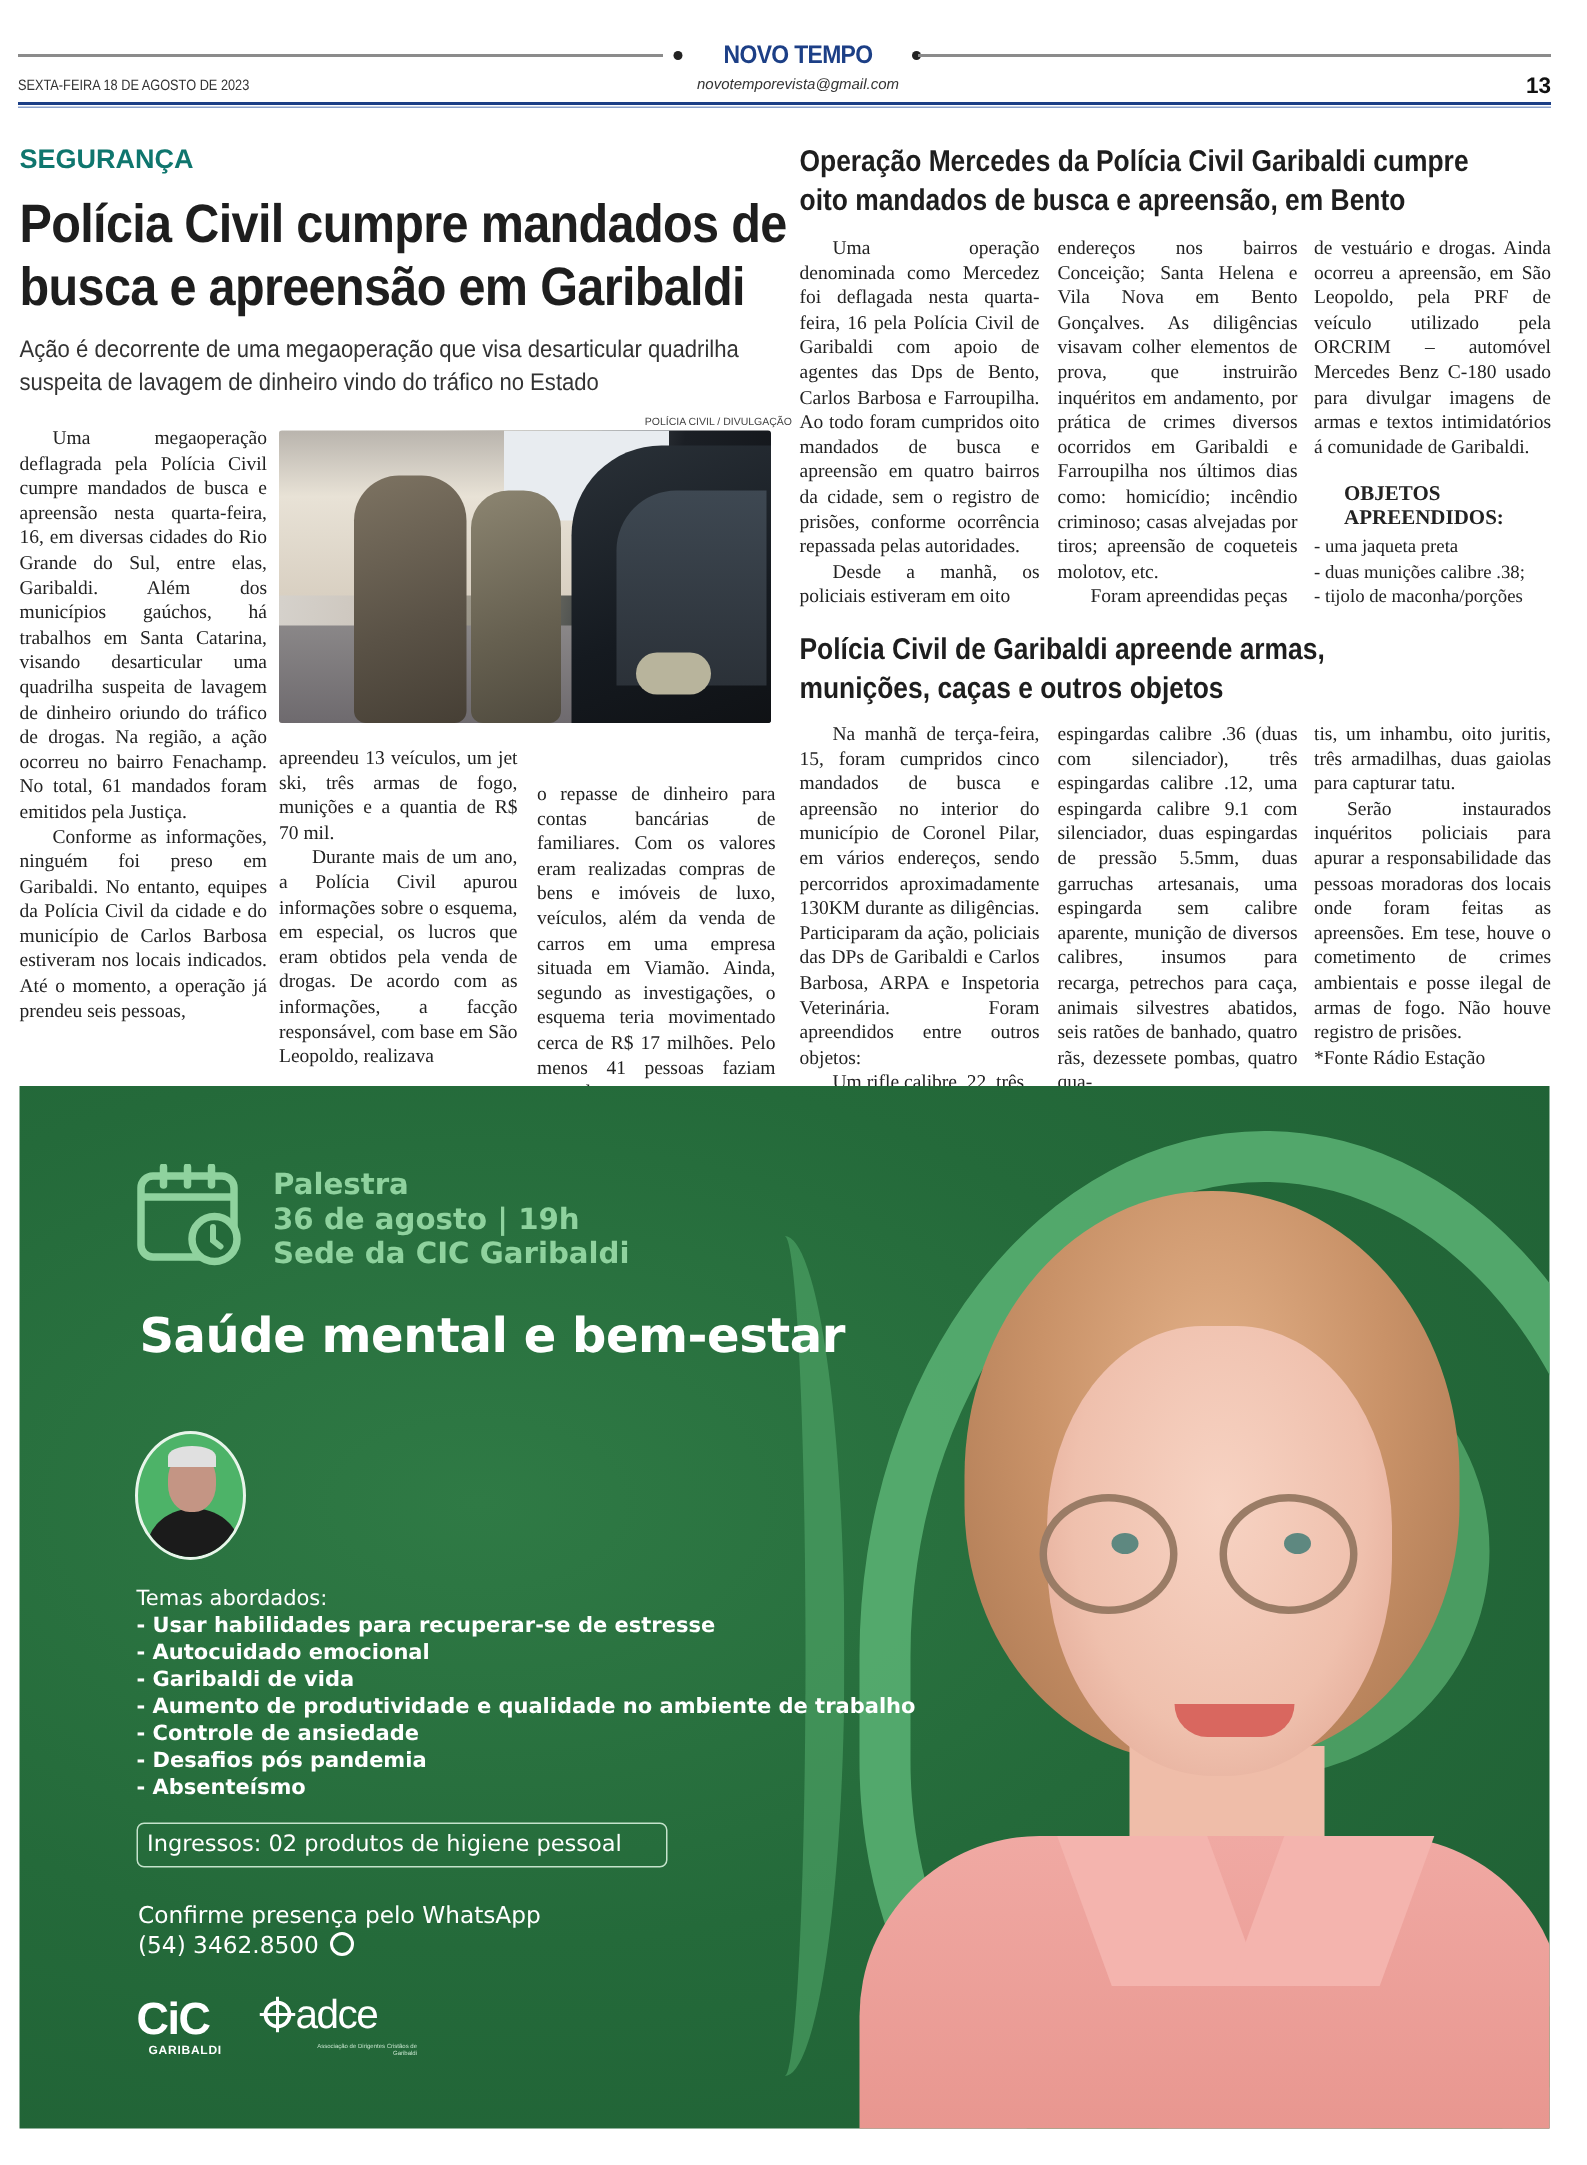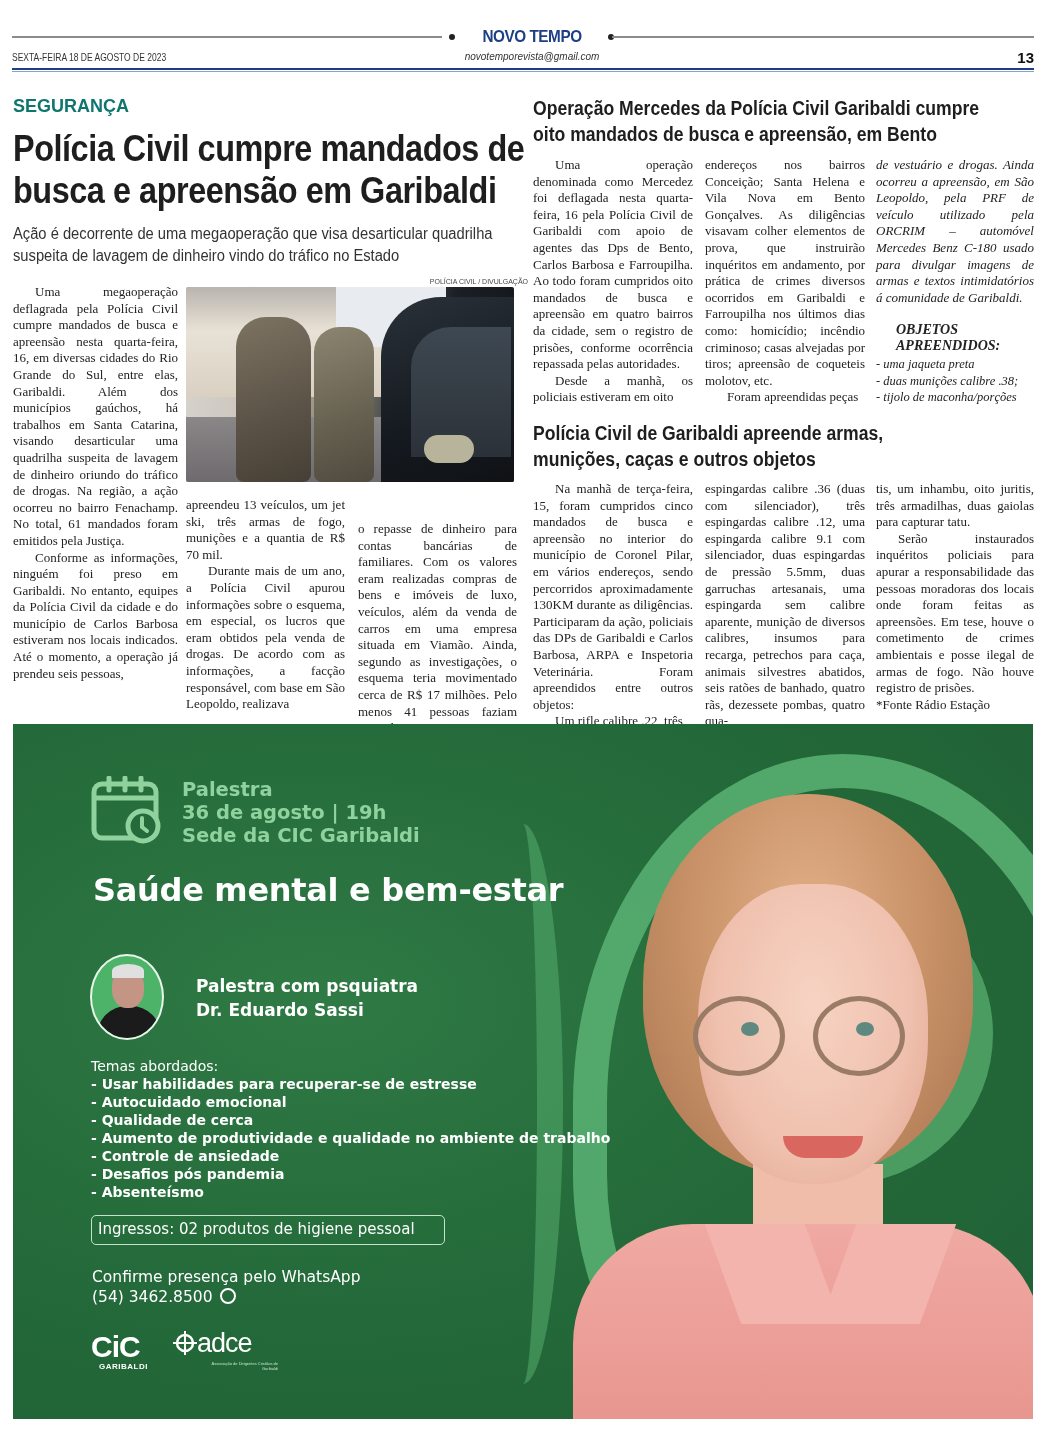--- a/index.html
+++ b/index.html
@@ -44,21 +44,21 @@
   .photo .item { position: absolute; left: 238px; top: 148px; width: 50px; height: 28px; border-radius: 20px; background: #b8b49c; }
 
   
   .rhead { position: absolute; left: 533px; width: 525px; font-family: "Liberation Sans", sans-serif; font-weight: bold; font-size: 20px; line-height: 26px; color: #1e1e1e; transform: scaleX(0.88); transform-origin: left; white-space: nowrap; }
   .rhead1 { top: 95px; }
   .rhead2 { top: 420px; }
   .rcol { position: absolute; font-size: 13px; line-height: 16.6px; text-align: justify; color: #222; width: 160px; }
   .rcol p { text-indent: 22px; }
   .rc1 { left: 533px; top: 157px; }
   .rc2 { left: 705px; top: 157px; }
-  .rc3 { left: 876px; top: 157px; width: 158px; font-style: italic; }
+  .rc3 { left: 876px; top: 157px; width: 158px; }
   .rc4 { left: 533px; top: 481px; }
   .rc5 { left: 705px; top: 481px; }
   .rc6 { left: 876px; top: 481px; width: 158px; }
   .obj-title { font-weight: bold; font-size: 14px; line-height: 16px; padding-left: 20px; margin-top: 16px; color: #222; }
   .obj-list { list-style: none; font-size: 12.5px; line-height: 16.5px; margin-top: 2px; }
   .rc6 p.last { text-indent: 0; }
 
   
   .ad { position: absolute; left: 13px; top: 724px; width: 1020px; height: 695px; overflow: hidden;
     background: radial-gradient(ellipse at 30% 40%, #2f7a45 0%, #246a3a 50%, #1f5f34 100%); font-family: "DejaVu Sans", sans-serif; }
@@ -227,29 +227,25 @@
     <div>Sede da CIC Garibaldi</div>
   </div>
   <div class="title">
     <div>Saúde mental e bem-estar</div>
   </div>
   <div class="avatar">
     <div class="body"></div>
     <div class="head"></div>
     <div class="hairx"></div>
   </div>
-  <div class="speaker">
-    <div>Palestra com psquiatra</div>
-    <div>Dr. Eduardo Sassi</div>
-  </div>
   <div class="topics">
     <div class="hd">Temas abordados:</div>
     <div>- Usar habilidades para recuperar-se de estresse</div>
     <div>- Autocuidado emocional</div>
-    <div>- Qualidade de cerca</div>
+    <div>- Garibaldi de vida</div>
     <div>- Aumento de produtividade e qualidade no ambiente de trabalho</div>
     <div>- Controle de ansiedade</div>
     <div>- Desafios pós pandemia</div>
     <div>- Absenteísmo</div>
   </div>
   <div class="ticket">Ingressos: 02 produtos de higiene pessoal</div>
   <div class="confirm">
     <div>Confirme presença pelo WhatsApp</div>
     <div><span>(54) 3462.8500</span> <span class="wa-icon"></span></div>
   </div>

